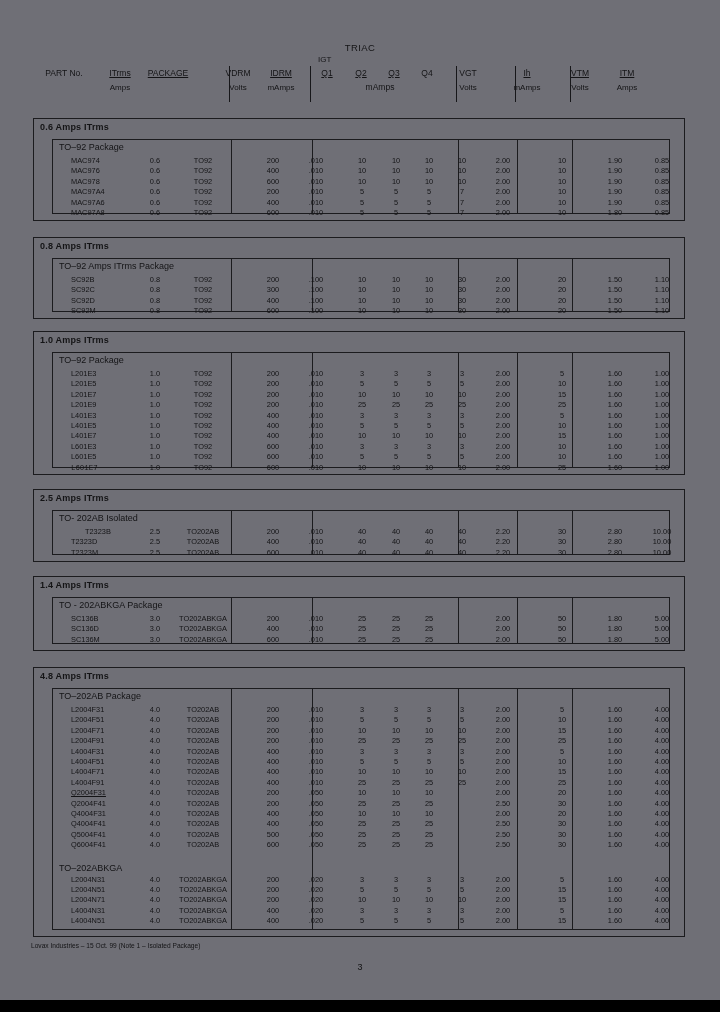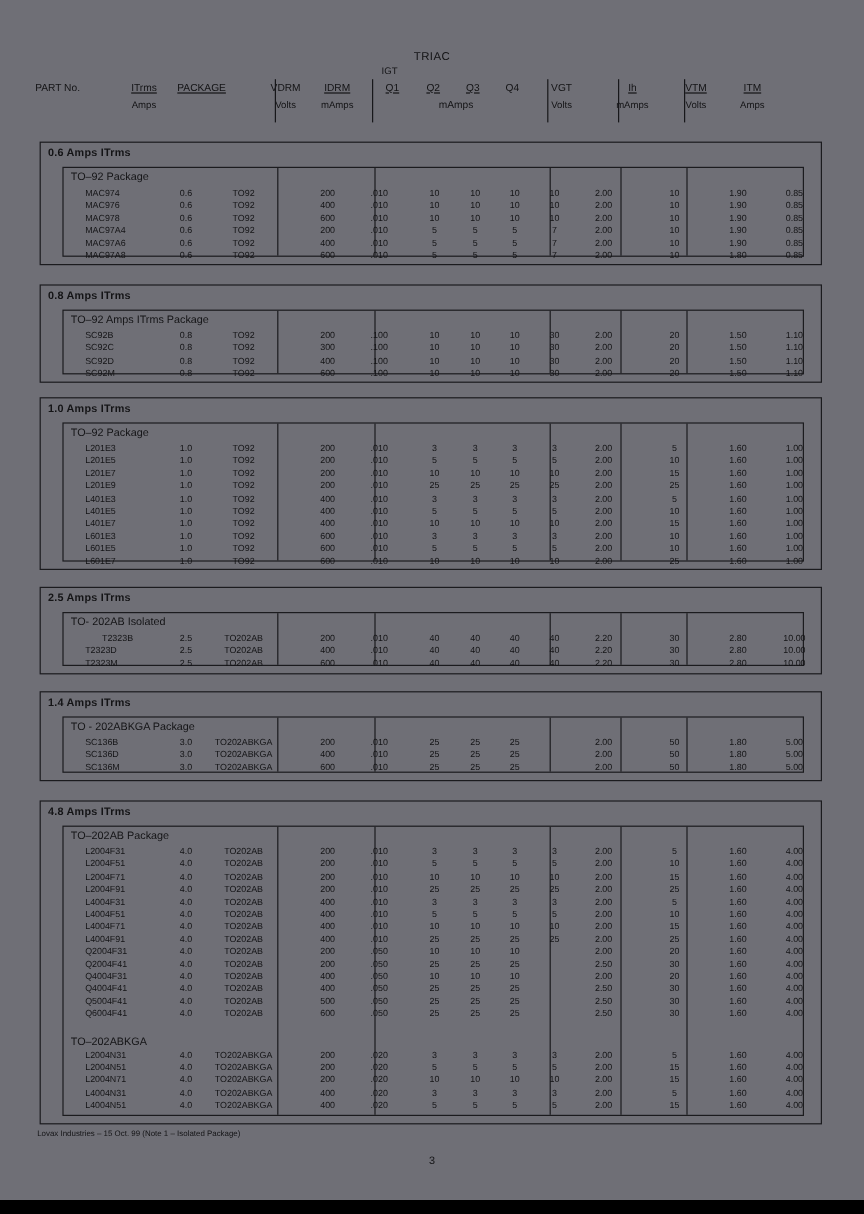--- a/index.html
+++ b/index.html
@@ -159,21 +159,21 @@
 </style>
 </head>
 <body>
 
 <div class="page">
 
   <div class="doc-head">
     <div class="triac-title">TRIAC</div>
     <div class="igt-title">IGT</div>
     <div class="hdr-row" id="hdr-row">
-        <div class="hcell" style="left: 12px; width: 72px; top: 0px; text-align: center;"><span class="">PART No.</span></div>
+        <div class="hcell" style="left: 28px; width: 72px; top: 0px; text-align: center;"><span class="">PART No.</span></div>
         <div class="hcell" style="left: 98px; width: 44px; top: 0px;"><span class="u">ITrms</span><span class="sub">Amps</span></div>
         <div class="hcell" style="left: 137px; width: 62px; top: 0px;"><span class="u">PACKAGE</span></div>
         <div class="hcell" style="left: 218px; width: 40px; top: 0px;"><span class="">VDRM</span><span class="sub">Volts</span></div>
         <div class="hcell" style="left: 261px; width: 40px; top: 0px;"><span class="u">IDRM</span><span class="sub">mAmps</span></div>
         <div class="hcell" style="left: 314px; width: 26px; top: 0px;"><span class="u">Q1</span></div>
         <div class="hcell" style="left: 348px; width: 26px; top: 0px;"><span class="u">Q2</span></div>
         <div class="hcell" style="left: 381px; width: 26px; top: 0px;"><span class="u">Q3</span></div>
         <div class="hcell" style="left: 414px; width: 26px; top: 0px;"><span class="">Q4</span></div>
         <div class="hcell" style="left: 448px; width: 40px; top: 0px;"><span class="">VGT</span><span class="sub">Volts</span></div>
         <div class="hcell" style="left: 507px; width: 40px; top: 0px;"><span class="u">Ih</span><span class="sub">mAmps</span></div>
@@ -504,21 +504,21 @@
               <div class="cell" style="left: 296px; width: 26px;">5</div>
               <div class="cell" style="left: 330px; width: 26px;">5</div>
               <div class="cell" style="left: 363px; width: 26px;">5</div>
               <div class="cell" style="left: 396px; width: 26px;">5</div>
               <div class="cell" style="left: 430px; width: 40px;">2.00</div>
               <div class="cell" style="left: 489px; width: 40px;">10</div>
               <div class="cell" style="left: 542px; width: 40px;">1.60</div>
               <div class="cell" style="left: 589px; width: 40px;">1.00</div>
             </div>
             <div class="row">
-              <div class="cell left" style="left: 18px; width: 72px;">L601E7</div>
+              <div class="cell left" style="left: 18px; width: 72px; font-family: Liberation Mono, monospace;">L601E7</div>
               <div class="cell" style="left: 80px; width: 44px;">1.0</div>
               <div class="cell" style="left: 119px; width: 62px;">TO92</div>
               <div class="cell" style="left: 200px; width: 40px;">600</div>
               <div class="cell" style="left: 243px; width: 40px;">.010</div>
               <div class="cell" style="left: 296px; width: 26px;">10</div>
               <div class="cell" style="left: 330px; width: 26px;">10</div>
               <div class="cell" style="left: 363px; width: 26px;">10</div>
               <div class="cell" style="left: 396px; width: 26px;">10</div>
               <div class="cell" style="left: 430px; width: 40px;">2.00</div>
               <div class="cell" style="left: 489px; width: 40px;">25</div>
@@ -768,21 +768,21 @@
               <div class="cell" style="left: 296px; width: 26px;">25</div>
               <div class="cell" style="left: 330px; width: 26px;">25</div>
               <div class="cell" style="left: 363px; width: 26px;">25</div>
               <div class="cell" style="left: 396px; width: 26px;">25</div>
               <div class="cell" style="left: 430px; width: 40px;">2.00</div>
               <div class="cell" style="left: 489px; width: 40px;">25</div>
               <div class="cell" style="left: 542px; width: 40px;">1.60</div>
               <div class="cell" style="left: 589px; width: 40px;">4.00</div>
             </div>
             <div class="row">
-              <div class="cell left" style="left: 18px; width: 72px;">Q2004F31</div>
+              <div class="cell left" style="left: 18px; width: 72px; text-decoration: underline;">Q2004F31</div>
               <div class="cell" style="left: 80px; width: 44px;">4.0</div>
               <div class="cell" style="left: 119px; width: 62px;">TO202AB</div>
               <div class="cell" style="left: 200px; width: 40px;">200</div>
               <div class="cell" style="left: 243px; width: 40px;">.050</div>
               <div class="cell" style="left: 296px; width: 26px;">10</div>
               <div class="cell" style="left: 330px; width: 26px;">10</div>
               <div class="cell" style="left: 363px; width: 26px;">10</div>
               <div class="cell" style="left: 396px; width: 26px;"></div>
               <div class="cell" style="left: 430px; width: 40px;">2.00</div>
               <div class="cell" style="left: 489px; width: 40px;">20</div>

